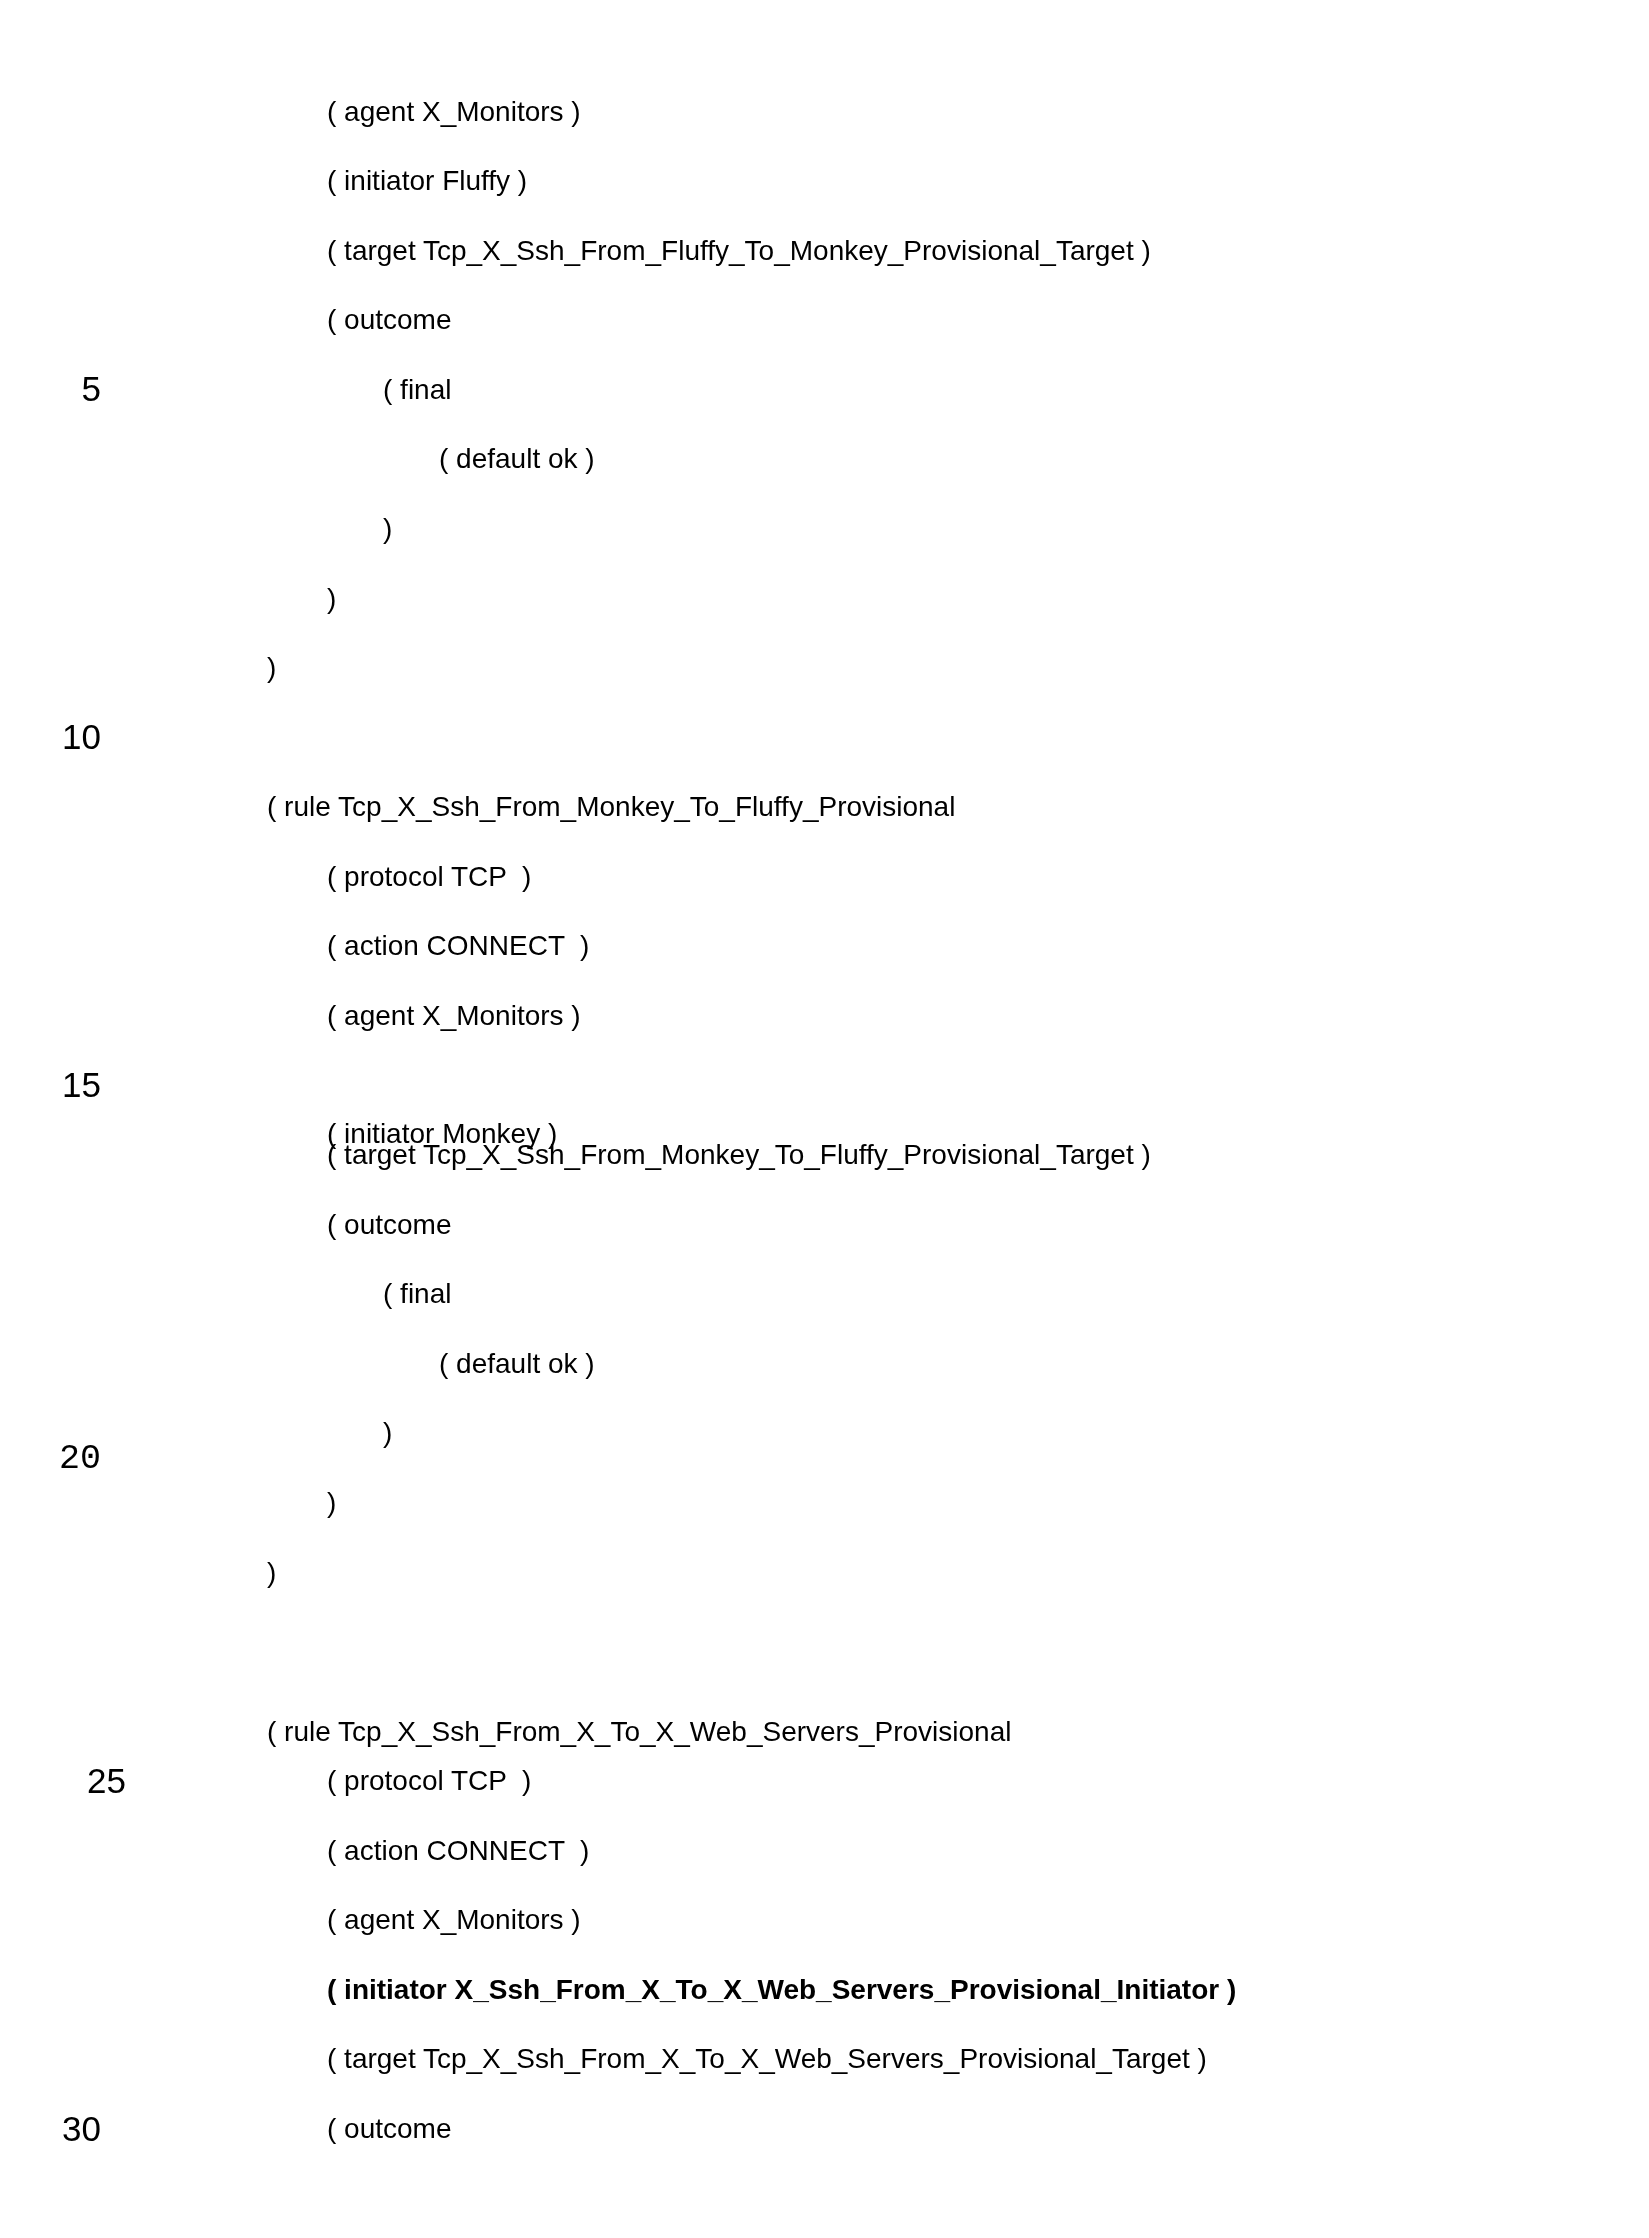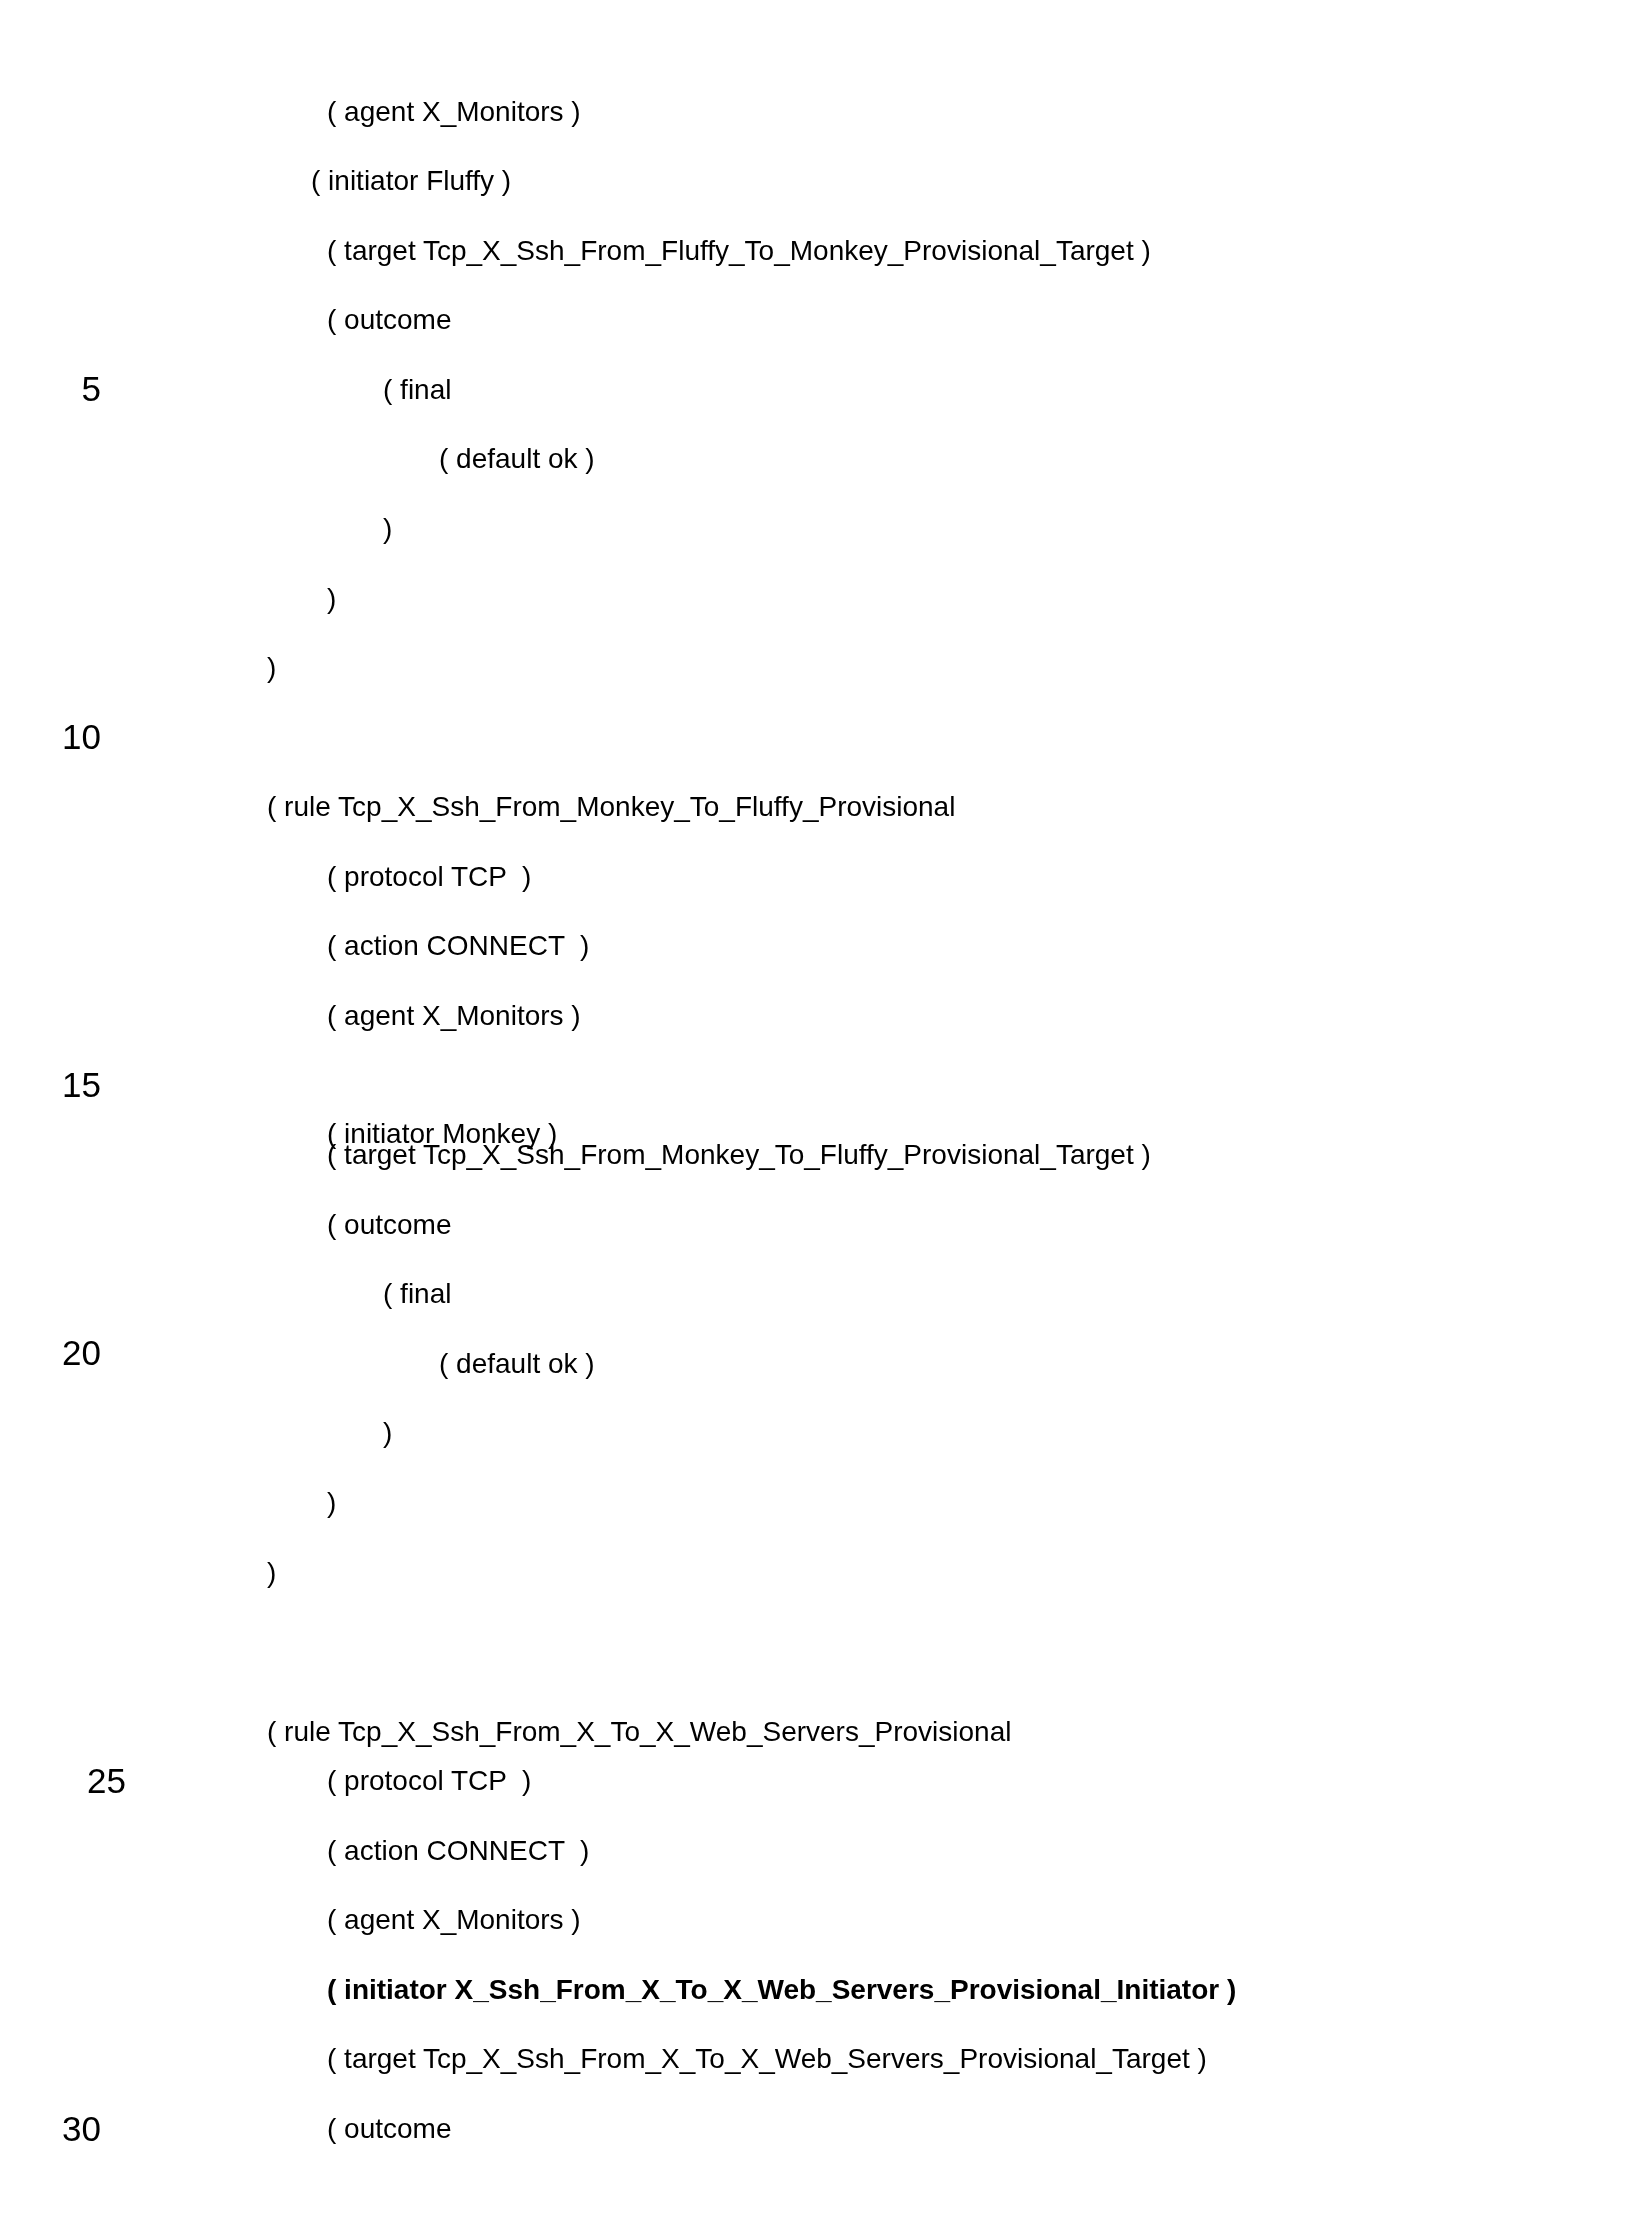--- a/index.html
+++ b/index.html
@@ -47,27 +47,27 @@
     }
   </style>
 </head>
 <body>
 
 <div class="page">
   <div id="line-numbers">
       <div class="line-num" style="top: 371px;">5</div>
       <div class="line-num" style="top: 719px; text-align: right;">10</div>
       <div class="line-num" style="top: 1067px;">15</div>
-      <div class="line-num" style="top: 1335px;">20</div>
+      <div class="line-num" style="top: 1442px; font-family: Liberation Mono, monospace;">20</div>
       <div class="line-num" style="top: 1763px; margin-left: 25px;">25</div>
       <div class="line-num" style="top: 2111px; text-align: right;">30</div>
     </div>
   <div id="code-body">
       <div class="code-line" style="top: 98px; left: 327px;">( agent X_Monitors )</div>
-      <div class="code-line" style="top: 167px; left: 311px;">( initiator Fluffy )</div>
+      <div class="code-line" style="top: 167px; left: 327px;">( initiator Fluffy )</div>
       <div class="code-line" style="top: 237px; left: 327px;">( target Tcp_X_Ssh_From_Fluffy_To_Monkey_Provisional_Target )</div>
       <div class="code-line" style="top: 306px; left: 327px;">( outcome</div>
       <div class="code-line" style="top: 376px; left: 383px;">( final</div>
       <div class="code-line" style="top: 445px; left: 439px;">( default ok )</div>
       <div class="code-line" style="top: 515px; left: 383px;">)</div>
       <div class="code-line" style="top: 585px; left: 327px;">)</div>
       <div class="code-line" style="top: 654px; left: 267px;">)</div>
       <div class="code-line" style="top: 793px; left: 267px;">( rule Tcp_X_Ssh_From_Monkey_To_Fluffy_Provisional</div>
       <div class="code-line" style="top: 863px; left: 327px;">( protocol TCP  )</div>
       <div class="code-line" style="top: 932px; left: 327px;">( action CONNECT  )</div>

